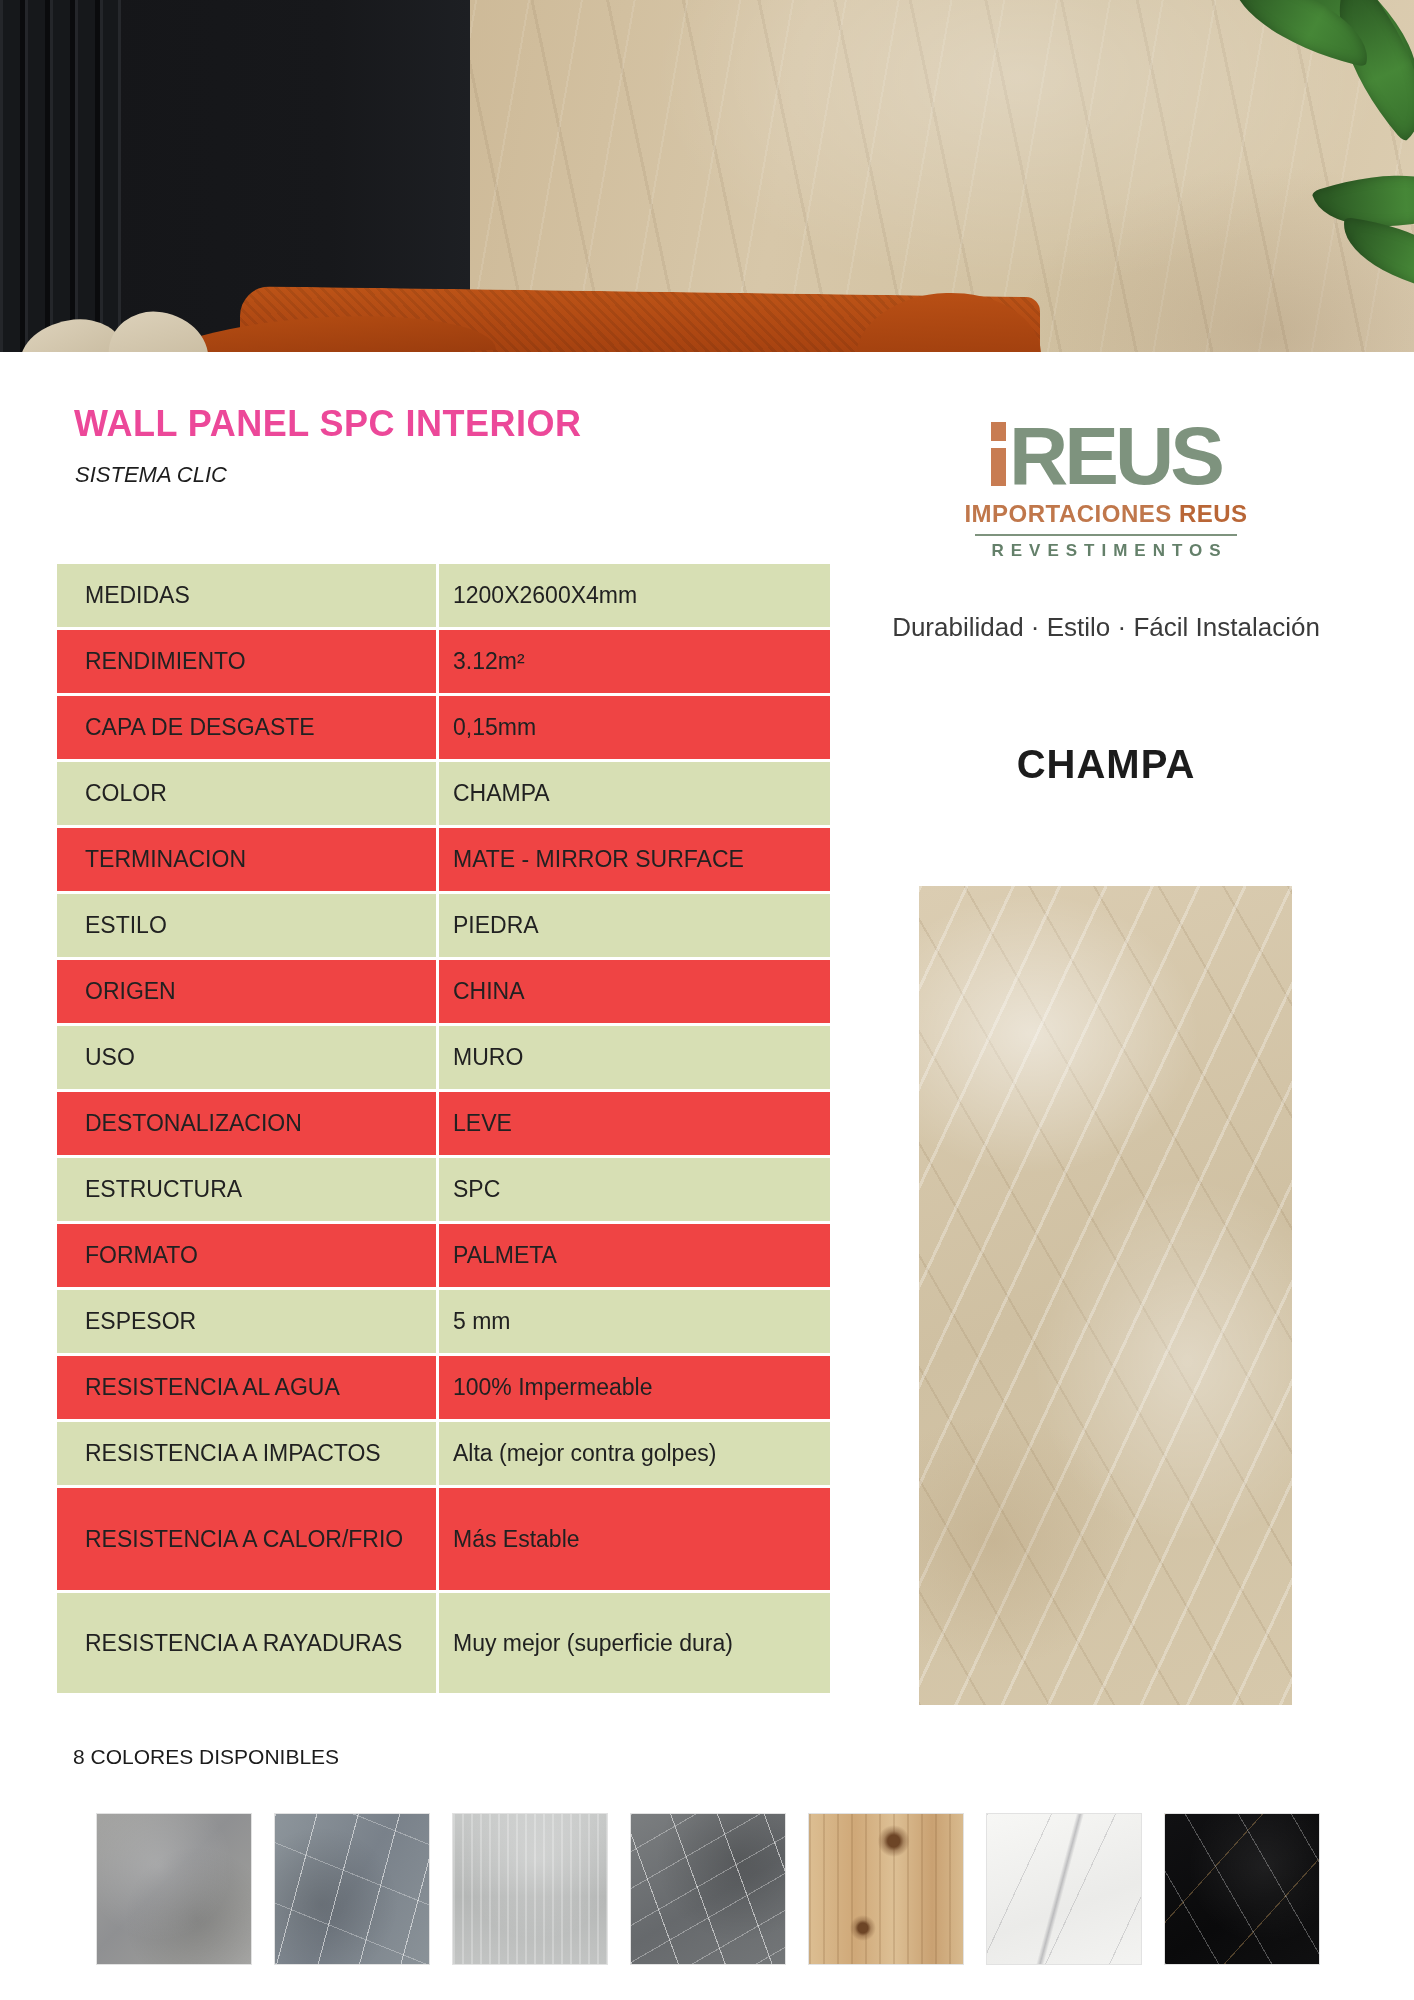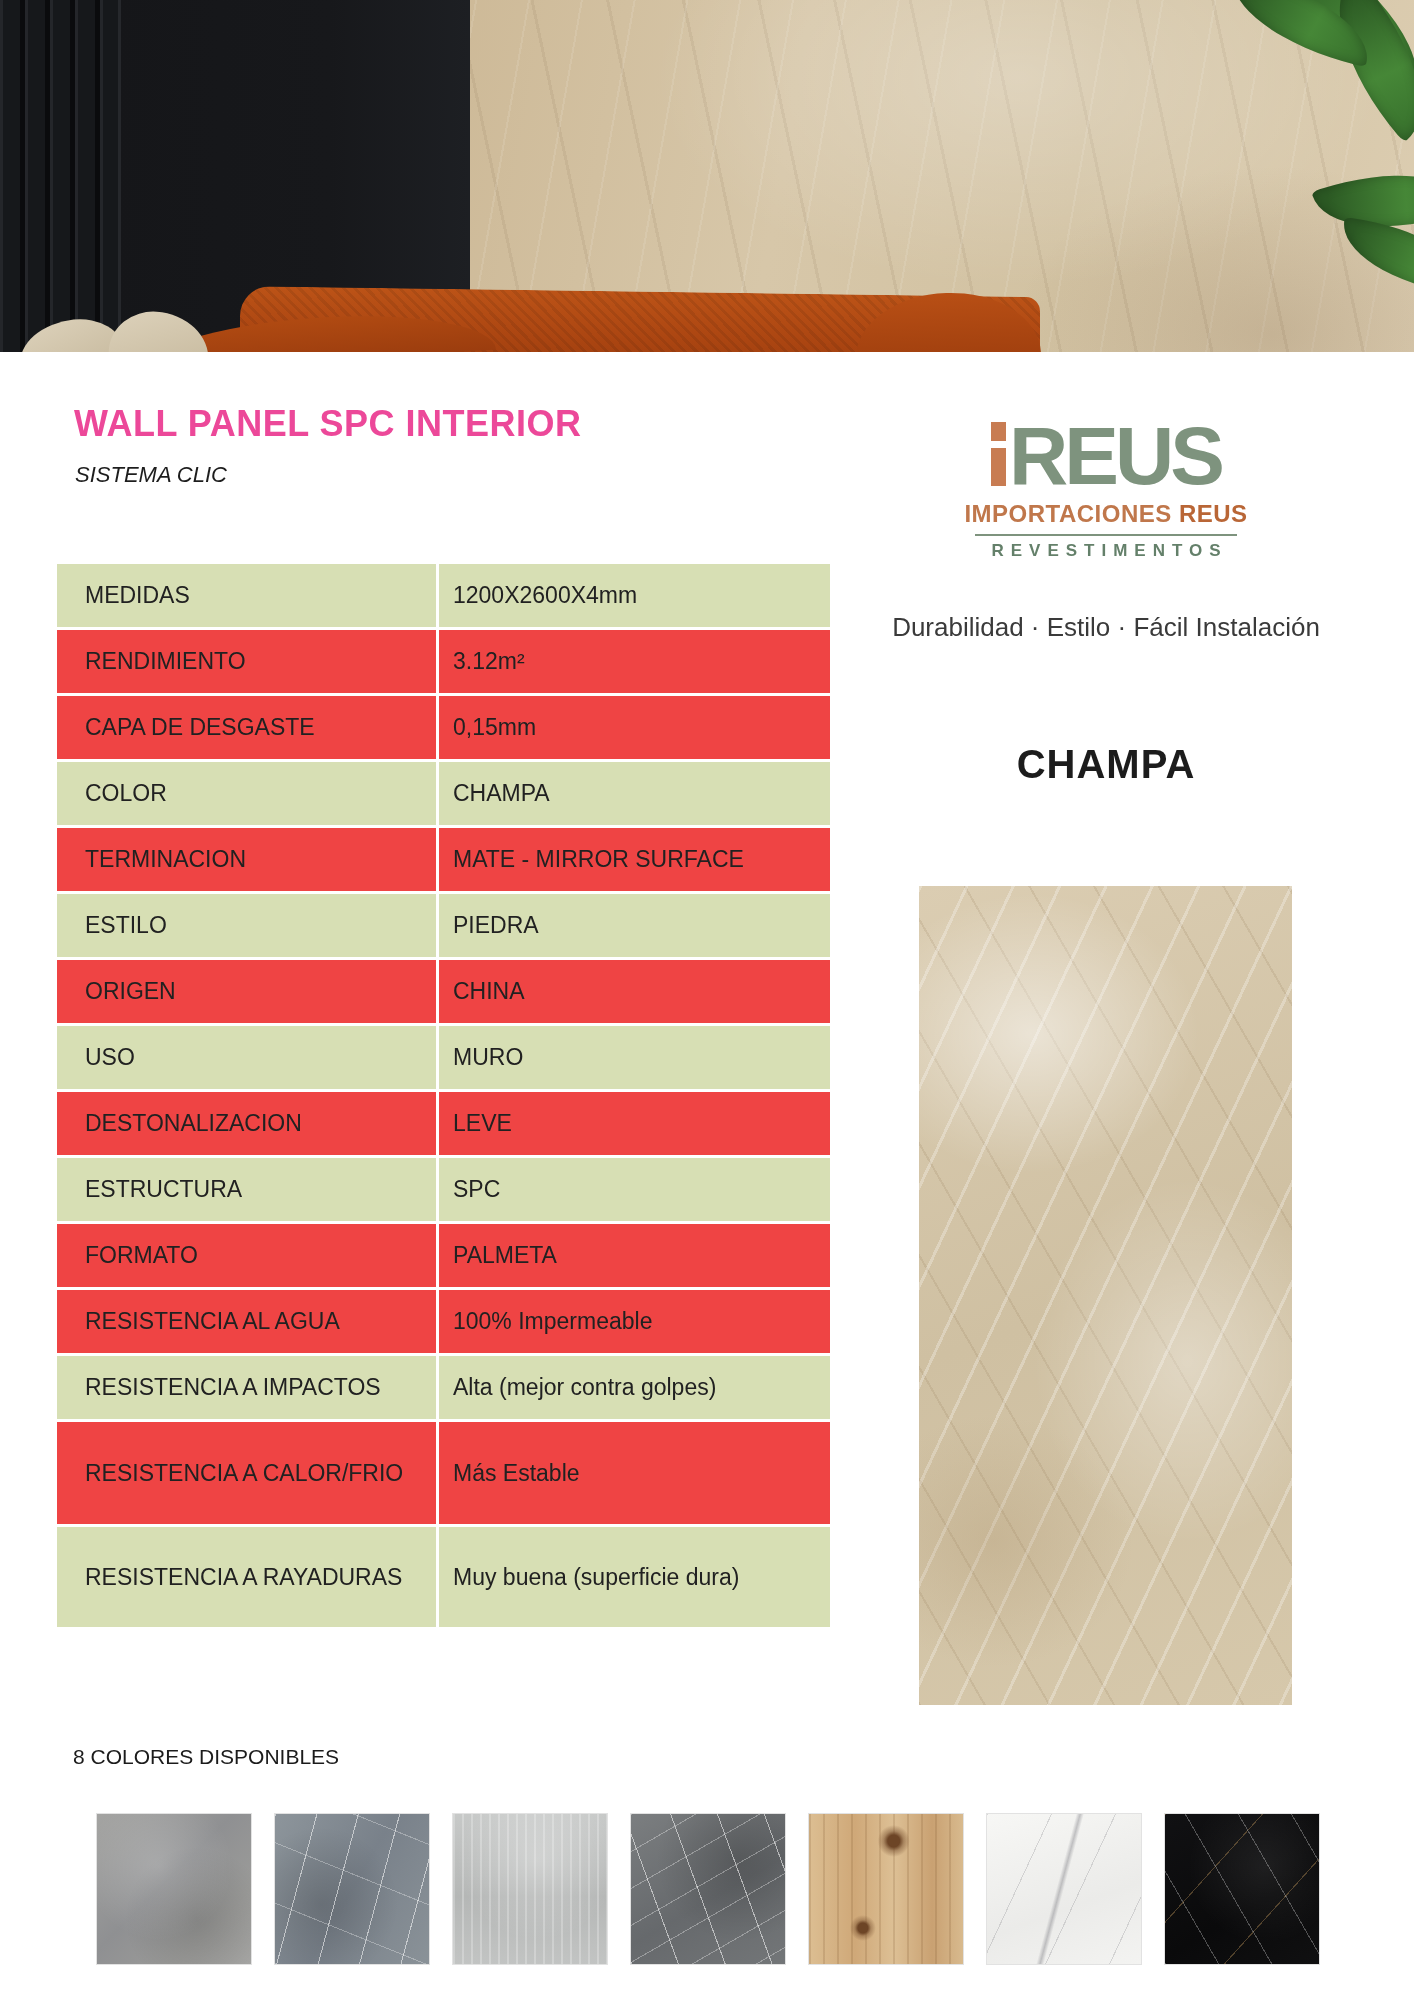--- a/index.html
+++ b/index.html
@@ -180,35 +180,39 @@
           <td class="value">LEVE</td>
         </tr>
         <tr class="row-green">
           <td class="label">ESTRUCTURA</td>
           <td class="value">SPC</td>
         </tr>
         <tr class="row-white">
           <td class="label">FORMATO</td>
           <td class="value">PALMETA</td>
         </tr>
+        <tr class="row-green">
+          <td class="label">ESPESOR</td>
+          <td class="value">5 mm</td>
+        </tr>
         <tr class="row-white">
           <td class="label">RESISTENCIA AL AGUA</td>
           <td class="value">100% Impermeable</td>
         </tr>
         <tr class="row-green">
           <td class="label">RESISTENCIA A IMPACTOS</td>
           <td class="value">Alta (mejor contra golpes)</td>
         </tr>
         <tr class="row-white tall-1">
           <td class="label">RESISTENCIA A CALOR/FRIO</td>
           <td class="value">Más Estable</td>
         </tr>
         <tr class="row-green tall-2">
           <td class="label">RESISTENCIA A RAYADURAS</td>
-          <td class="value">Muy buena (superficie dura)</td>
+          <td class="value">Muy mejor (superficie dura)</td>
         </tr>
       </tbody>
   </table>
 
   <div class="logo">
     <div class="logo-main">
       <span class="logo-i"></span>
       <span class="logo-reus">REUS</span>
     </div>
     <div class="logo-line2"><span>IMPORTACIONES </span><span class="bold">REUS</span></div>

